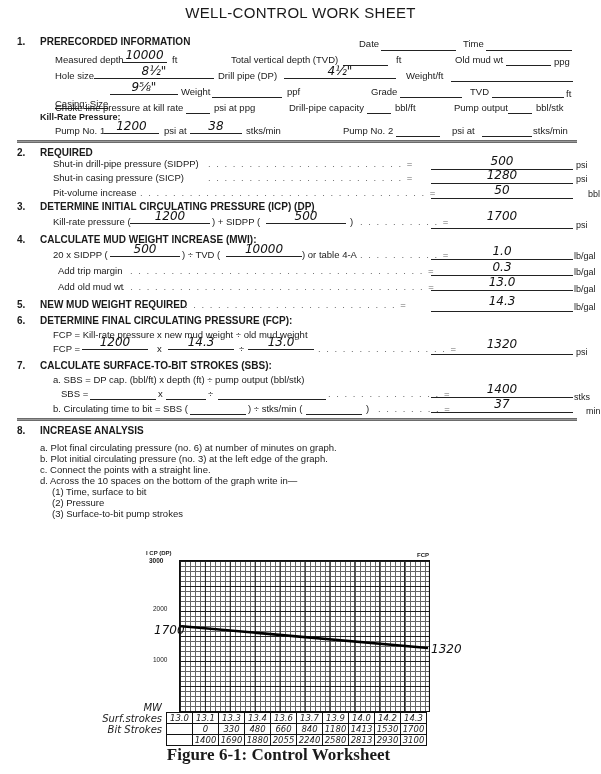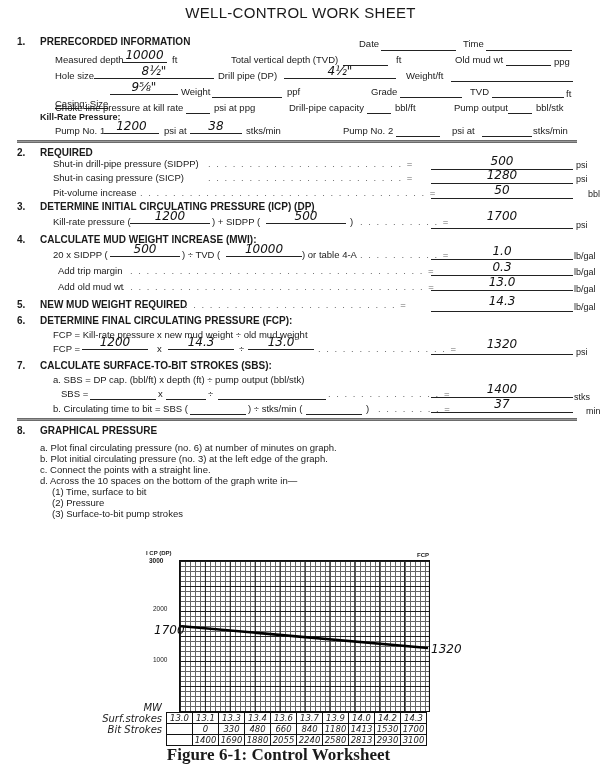--- a/index.html
+++ b/index.html
@@ -196,21 +196,21 @@
   <span class="abs" style="left:366px;top:403px;">)</span>
   <span class="abs dots" style="left:378px;top:403px;">. . . . . . . . =</span>
   <span class="result hw" style="top:397px;">37</span>
   <span class="abs unit" style="left:574px;top:406px;margin-left:12px;">min</span>
 </div>
 
 <div class="rule" style="top:418px;"></div>
 
 <div>
   <span class="abs num" style="left:17px;top:425px;">8.</span>
-  <span class="abs sec" style="left:40px;top:425px;">GRAPHICAL PRESSURE</span>
+  <span class="abs sec" style="left:40px;top:425px;">INCREASE ANALYSIS</span>
   <span class="abs" style="left:40px;top:442px;">a.  Plot final circulating pressure (no. 6) at number of minutes on graph.</span>
   <span class="abs" style="left:40px;top:453px;">b.  Plot initial circulating pressure (no. 3) at the left edge of the graph.</span>
   <span class="abs" style="left:40px;top:464px;">c.  Connect the points with a straight line.</span>
   <span class="abs" style="left:40px;top:475px;">d.  Across the 10  spaces on the bottom of the graph write in—</span>
   <span class="abs" style="left:52px;top:486px;">(1) Time, surface to bit</span>
   <span class="abs" style="left:52px;top:497px;">(2) Pressure</span>
   <span class="abs" style="left:52px;top:508px;">(3) Surface-to-bit pump strokes</span>
 </div>
 
 <div>

